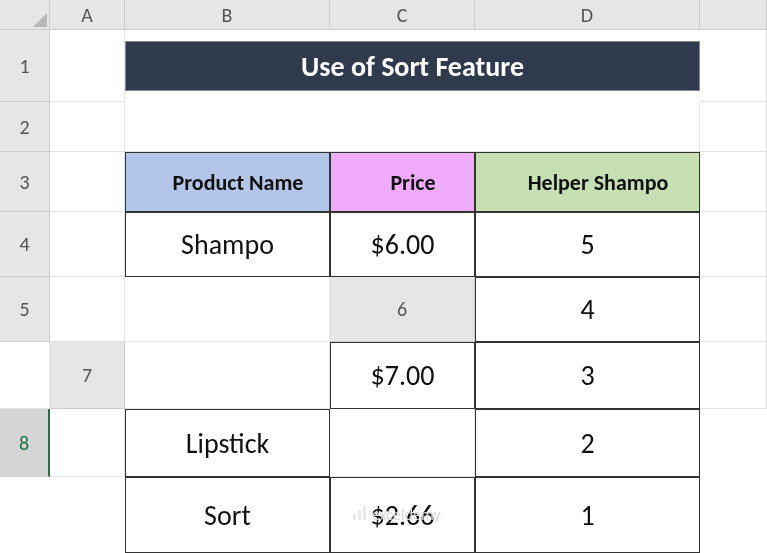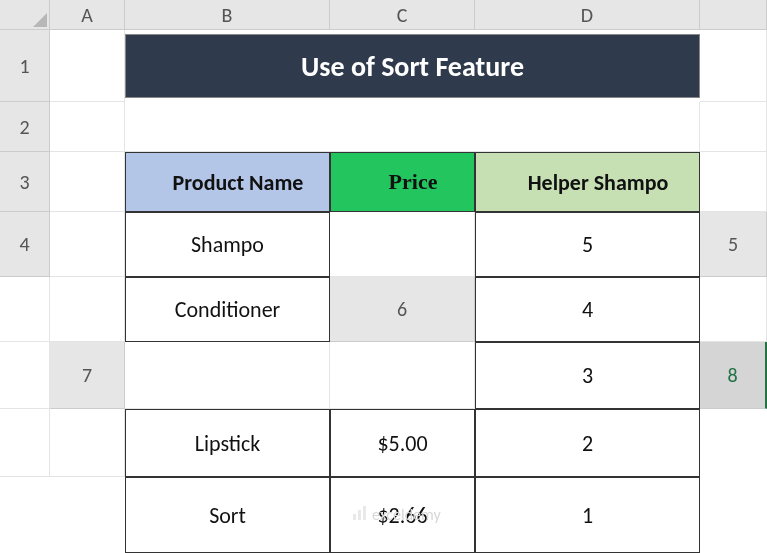--- a/index.html
+++ b/index.html
@@ -66,44 +66,44 @@
     align-items: center;
     justify-content: center;
     padding: 6px 0;
   }
   .title-inner {
     background: #2f3b4c;
     color: #fff;
     font-size: 28px;
     font-weight: bold;
     width: 100%;
-    height: 64px;
+    height: 50px;
     display: flex;
     align-items: center;
     justify-content: center;
     border: 1px solid #888;
   }
   .tbl-header {
     display: flex;
     align-items: center;
     justify-content: center;
     font-weight: bold;
     font-size: 22px;
     border: 1px solid #333;
     color: #111;
     padding-left: 21px;
   }
   .h-product { background: #b4c6e7; grid-column: 3; grid-row: 4; }
-  .h-price   { background: #22c55e; grid-column: 4; grid-row: 4; font-family: Liberation Serif, serif; }
+  .h-price   { background: #f0abfc; grid-column: 4; grid-row: 4; }
   .h-helper  { background: #c6e0b4; grid-column: 5; grid-row: 4; }
   .tbl-cell {
     display: flex;
     align-items: center;
     justify-content: center;
-    font-size: 22px;
+    font-size: 28px;
     color: #111;
     border: 1px solid #333;
     background: #fff;
   }
   .watermark {
     position: absolute;
     left: 352px;
     top: 505px;
     color: #d8d8d8;
     font-size: 16px;
@@ -146,38 +146,38 @@
   <div class="row-head">3</div>
   <div class="cell"></div>
   <div class="tbl-header h-product">Product Name</div>
   <div class="tbl-header h-price">Price</div>
   <div class="tbl-header h-helper">Helper Shampo</div>
   <div class="cell"></div>
 
   <div class="row-head">4</div>
   <div class="cell"></div>
   <div class="tbl-cell" style="grid-column:3;grid-row:5">Shampo</div>
+  <div class="tbl-cell" style="grid-column:4;grid-row:5">$6.00</div>
   <div class="tbl-cell" style="grid-column:5;grid-row:5">5</div>
   <div class="cell"></div>
 
   <div class="row-head">5</div>
   <div class="cell"></div>
-  <div class="tbl-cell" style="grid-column:3;grid-row:6">Conditioner</div>
   <div class="tbl-cell" style="grid-column:5;grid-row:6">4</div>
   <div class="cell"></div>
 
   <div class="row-head">6</div>
   <div class="cell"></div>
+  <div class="tbl-cell" style="grid-column:4;grid-row:7">$7.00</div>
   <div class="tbl-cell" style="grid-column:5;grid-row:7">3</div>
   <div class="cell"></div>
 
   <div class="row-head">7</div>
   <div class="cell"></div>
   <div class="tbl-cell" style="grid-column:3;grid-row:8">Lipstick</div>
-  <div class="tbl-cell" style="grid-column:4;grid-row:8">$5.00</div>
   <div class="tbl-cell" style="grid-column:5;grid-row:8">2</div>
   <div class="cell"></div>
 
   <div class="row-head active">8</div>
   <div class="cell"></div>
   <div class="tbl-cell" style="grid-column:3;grid-row:9">Sort</div>
   <div class="tbl-cell" style="grid-column:4;grid-row:9">$2.66</div>
   <div class="tbl-cell" style="grid-column:5;grid-row:9">1</div>
   <div class="cell"></div>
 

